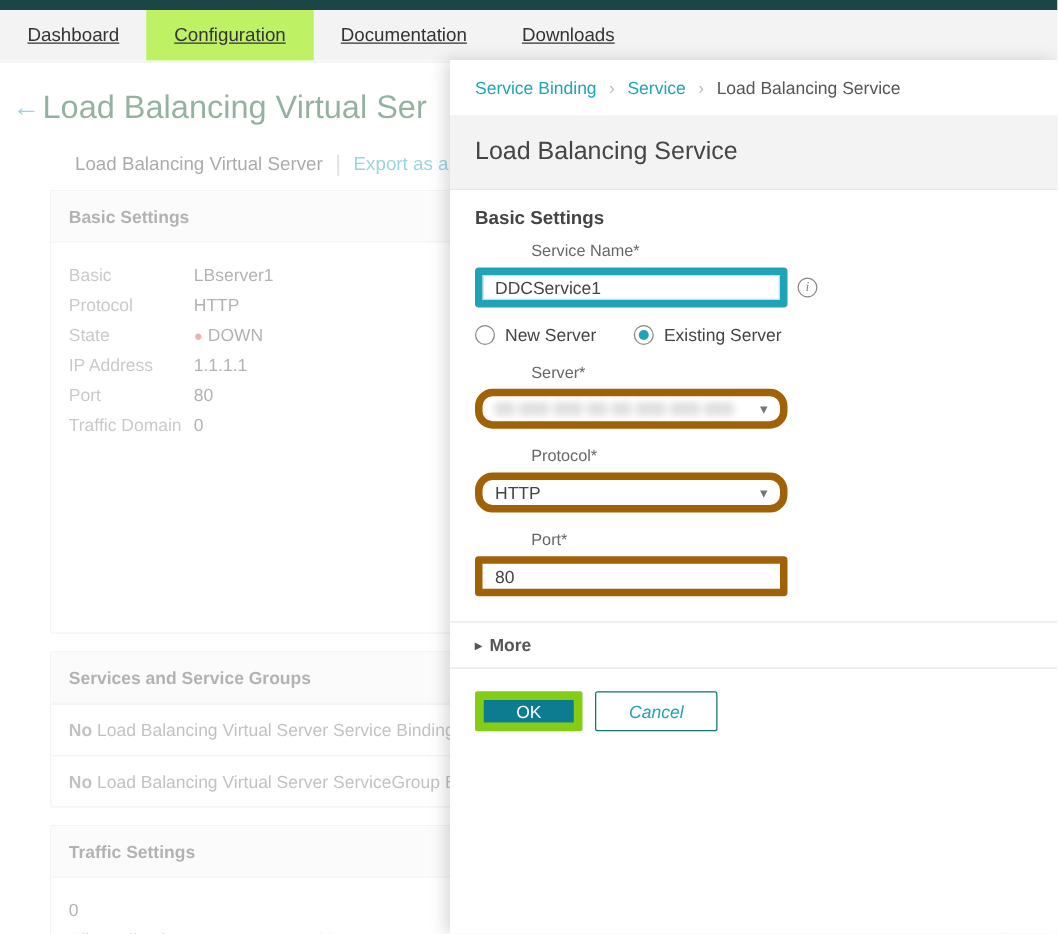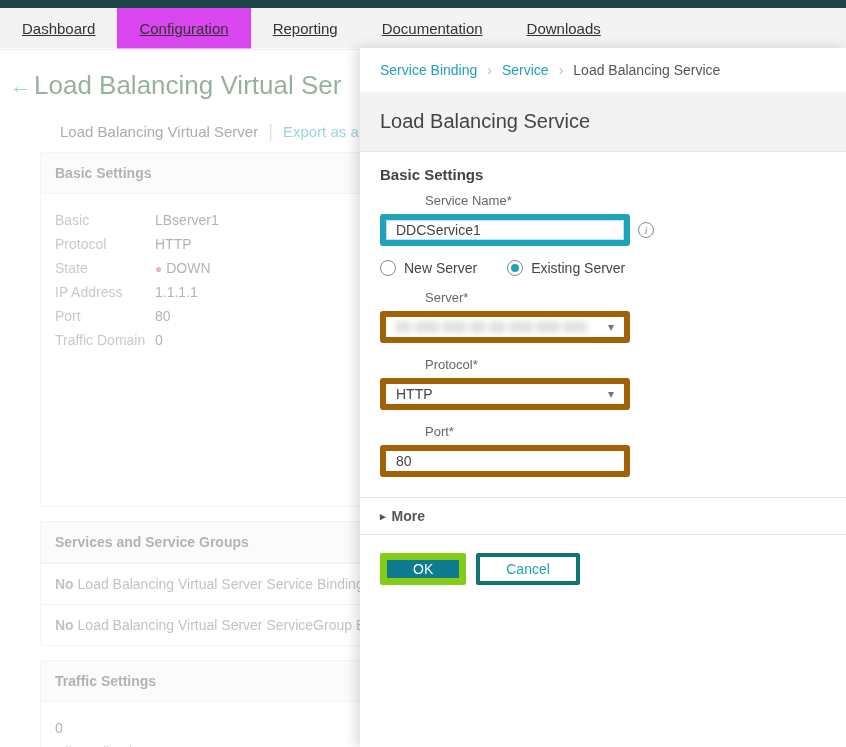--- a/index.html
+++ b/index.html
@@ -27,21 +27,21 @@
     display: flex;
     font-size: 15px;
     color: #333;
   }
   .nav-item {
     padding: 12px 22px;
     cursor: pointer;
     text-decoration: underline;
   }
   .nav-item.active {
-    background: #d946ef;
+    background: #bef264;
   }
 
   
   .header-row {
     display: flex;
     align-items: center;
     padding: 20px 10px 10px 10px;
   }
   .back-arrow {
     color: #1fa3b8;
@@ -178,20 +178,21 @@
     border-radius: 3px;
     padding: 0 10px;
     font-size: 14px;
     background: #fff;
     color: #444;
   }
   .text-input.focus { border-color: #1fa3b8; box-shadow: 0 0 0 1px rgba(31,163,184,0.3) inset; }
   .select-box {
     display: flex; align-items: center; justify-content: space-between;
     cursor: pointer;
+    border-radius: 14px;
   }
   .select-box .val { flex: 1; }
   .select-box.blur .val { color: transparent; text-shadow: 0 0 6px #999; }
   .chev { color: #777; font-size: 12px; }
   .info-icon {
     margin-left: 8px;
     width: 16px; height: 16px;
     border: 1px solid #888; border-radius: 50%;
     display: inline-flex; align-items: center; justify-content: center;
     font-size: 11px; color: #888; font-style: italic; font-family: Georgia, serif;
@@ -217,32 +218,31 @@
 
   .btn-row { padding: 18px 20px; display: flex; gap: 10px; }
   .btn {
     height: 32px; padding: 0 26px; border-radius: 2px;
     font-size: 14px; cursor: pointer;
   }
   .btn-primary {
     background: #0e7c90; color: #fff; border: 7px solid #84cc16;
   }
   .btn-secondary {
-    background: #fff; color: #1fa3b8; border: 4px solid #0f766e;
+    background: #fff; color: #1fa3b8; border: 1px solid #0f766e; font-style: italic;
   }
 </style>
 </head>
 <body>
 
 <div class="top-bar"></div>
 
 <div class="main-nav">
   <div class="nav-item">Dashboard</div>
   <div class="nav-item active">Configuration</div>
-  <div class="nav-item">Reporting</div>
   <div class="nav-item">Documentation</div>
   <div class="nav-item">Downloads</div>
 </div>
 
 <div class="header-row">
   <span class="back-arrow">←</span>
   <span class="page-title">Load Balancing Virtual Ser</span>
 </div>
 
 <div class="subheader-row">

